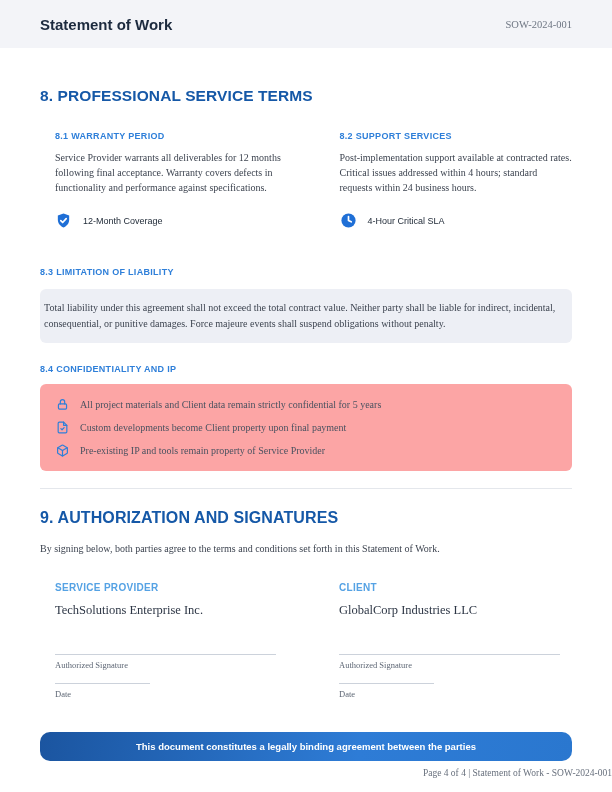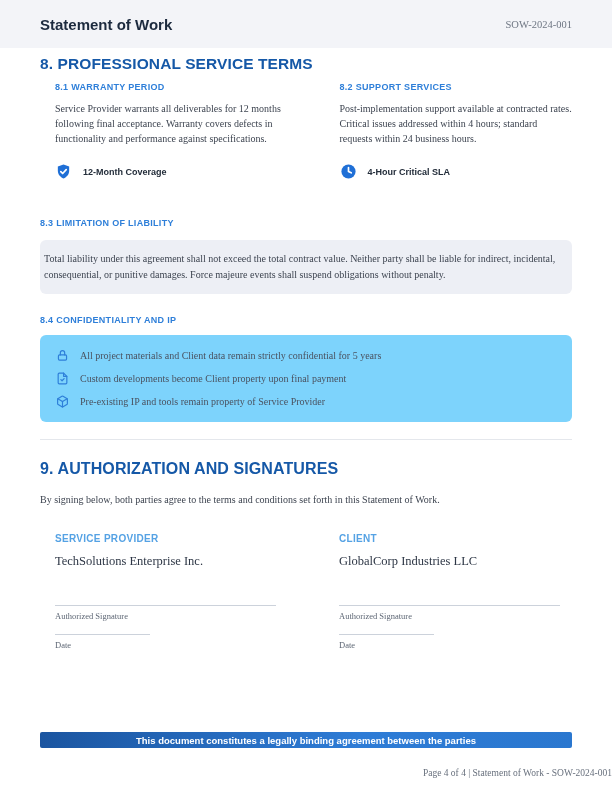--- a/index.html
+++ b/index.html
@@ -33,26 +33,26 @@
     color: #6e7683;
   }
   .content { padding: 0 40px; }
   .section-heading {
     font-family: "Liberation Sans", sans-serif;
     font-weight: bold;
     font-size: 15.5px;
     color: #1558a7;
     letter-spacing: 0.1px;
   }
-  #sec8-heading { margin-top: 7px; }
+  #sec8-heading { margin-top: 39px; }
   .two-col {
     display: grid;
     grid-template-columns: 1fr 1fr;
     column-gap: 37px;
-    margin-top: 9px;
+    margin-top: 26px;
   }
   .two-col .col { padding-left: 15px; }
   .subhead {
     font-family: "Liberation Sans", sans-serif;
     font-weight: bold;
     font-size: 9px;
     color: #2e7fd9;
     letter-spacing: 0.3px;
   }
   .para {
@@ -63,38 +63,38 @@
   }
   .badge {
     margin-top: 17px;
     display: flex;
     align-items: center;
     gap: 11px;
   }
   .badge svg { display: block; }
   .badge-label {
     font-family: "Liberation Sans", sans-serif;
-    font-weight: bold;
+    font-weight: normal;
     font-size: 9px;
     color: #232d3a;
   }
   .mt-sub { margin-top: 38px; }
   .mt-sub2 { margin-top: 21px; }
   .gray-box {
     margin-top: 12px;
     background: #edeff5;
     border-radius: 6px;
     padding: 11px 4px;
     font-size: 10px;
     line-height: 16px;
     color: #3d4450;
   }
   .icon-box {
     margin-top: 10px;
-    background: #7dd3fc;
+    background: #fca5a5;
     border-radius: 6px;
     padding: 9px 16px;
   }
   .icon-row {
     display: flex;
     align-items: center;
     gap: 11px;
     padding: 5px 0;
   }
   .icon-row svg { display: block; flex: 0 0 auto; }
@@ -139,22 +139,22 @@
     margin-top: 13px;
     border-bottom: 1px solid #ccd2db;
     width: 95px;
   }
   
   .banner {
     position: absolute;
     left: 40px;
     right: 40px;
     top: 732px;
-    height: 16px;
-    border-radius: 2px;
+    height: 29px;
+    border-radius: 10px;
     background: linear-gradient(100deg, #1b55a0 0%, #2e7cd6 60%, #2a77cf 100%);
     display: flex;
     align-items: center;
     justify-content: center;
   }
   .banner-text {
     font-family: "Liberation Sans", sans-serif;
     font-weight: bold;
     font-size: 9.5px;
     color: #ffffff;

